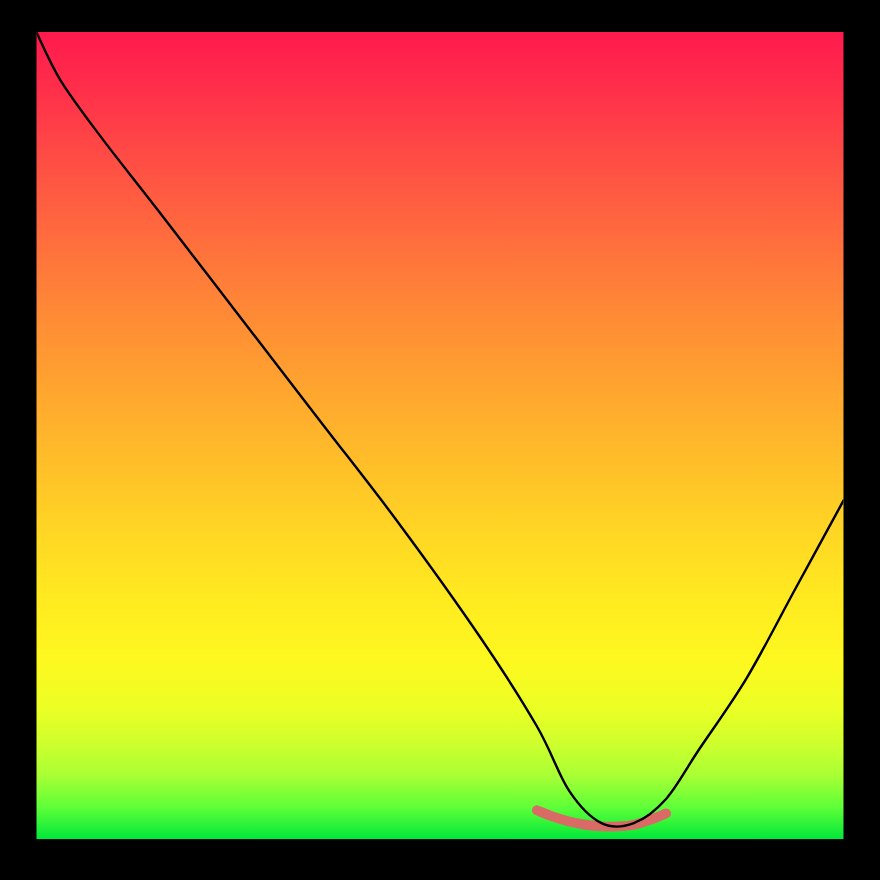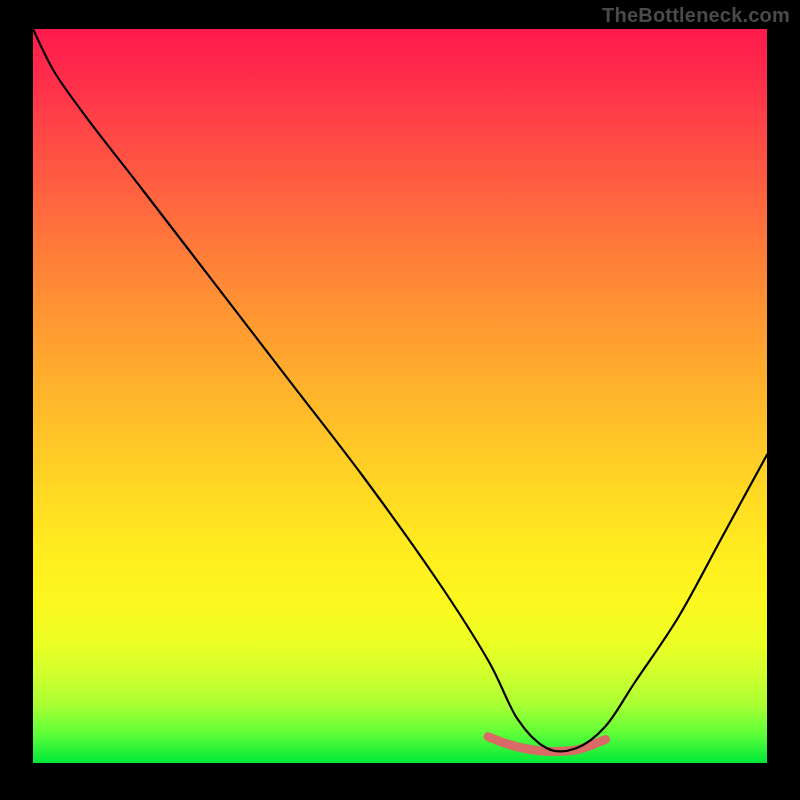--- a/index.html
+++ b/index.html
@@ -65,21 +65,20 @@
     inset: 0;
     width: 100%;
     height: 100%;
     z-index: 2;
   }
 </style>
 </head>
 <body>
 
 <div class="frame">
-  <div class="watermark">TheBottleneck.com</div>
 
   <div class="plot-area">
     <div class="gradient-bg"></div>
     <svg class="curve" viewBox="0 0 734 734" preserveAspectRatio="none">
       <path d="M 455.08 707.58 C 457.53 708.55, 464.87 711.74, 469.76 713.45 C 474.65 715.16, 479.55 716.63, 484.44 717.85 C 489.33 719.08, 494.23 720.05, 499.12 720.79 C 504.01 721.52, 508.91 722.01, 513.80 722.26 C 518.69 722.50, 523.59 722.50, 528.48 722.26 C 533.37 722.01, 538.27 721.77, 543.16 720.79 C 548.05 719.81, 552.95 718.10, 557.84 716.38 C 562.73 714.67, 570.07 711.49, 572.52 710.51" id="path-coral" fill="none" stroke="#d96a65" stroke-width="9" stroke-linecap="round" stroke-linejoin="round"></path>
       <path d="M 0.00 0.00 C 3.67 7.34, 12.23 28.14, 22.02 44.04 C 31.81 59.94, 44.04 75.85, 58.72 95.42 C 73.40 114.99, 89.30 134.57, 110.10 161.48 C 130.90 188.39, 159.03 225.09, 183.50 256.90 C 207.97 288.71, 232.43 320.51, 256.90 352.32 C 281.37 384.13, 305.83 414.71, 330.30 447.74 C 354.77 480.77, 382.90 519.92, 403.70 550.50 C 424.50 581.08, 441.62 608.00, 455.08 631.24 C 468.54 654.48, 474.65 675.28, 484.44 689.96 C 494.23 704.64, 504.01 714.43, 513.80 719.32 C 523.59 724.21, 533.37 722.99, 543.16 719.32 C 552.95 715.65, 562.73 708.31, 572.52 697.30 C 582.31 686.29, 589.65 671.61, 601.88 653.26 C 614.11 634.91, 631.24 611.67, 645.92 587.20 C 660.60 562.73, 675.28 533.37, 689.96 506.46 C 704.64 479.55, 726.66 439.18, 734.00 425.72" id="path-black" fill="none" stroke="#000" stroke-width="2.2" stroke-linecap="round" stroke-linejoin="round"></path>
     </svg>
   </div>
 </div>
 

